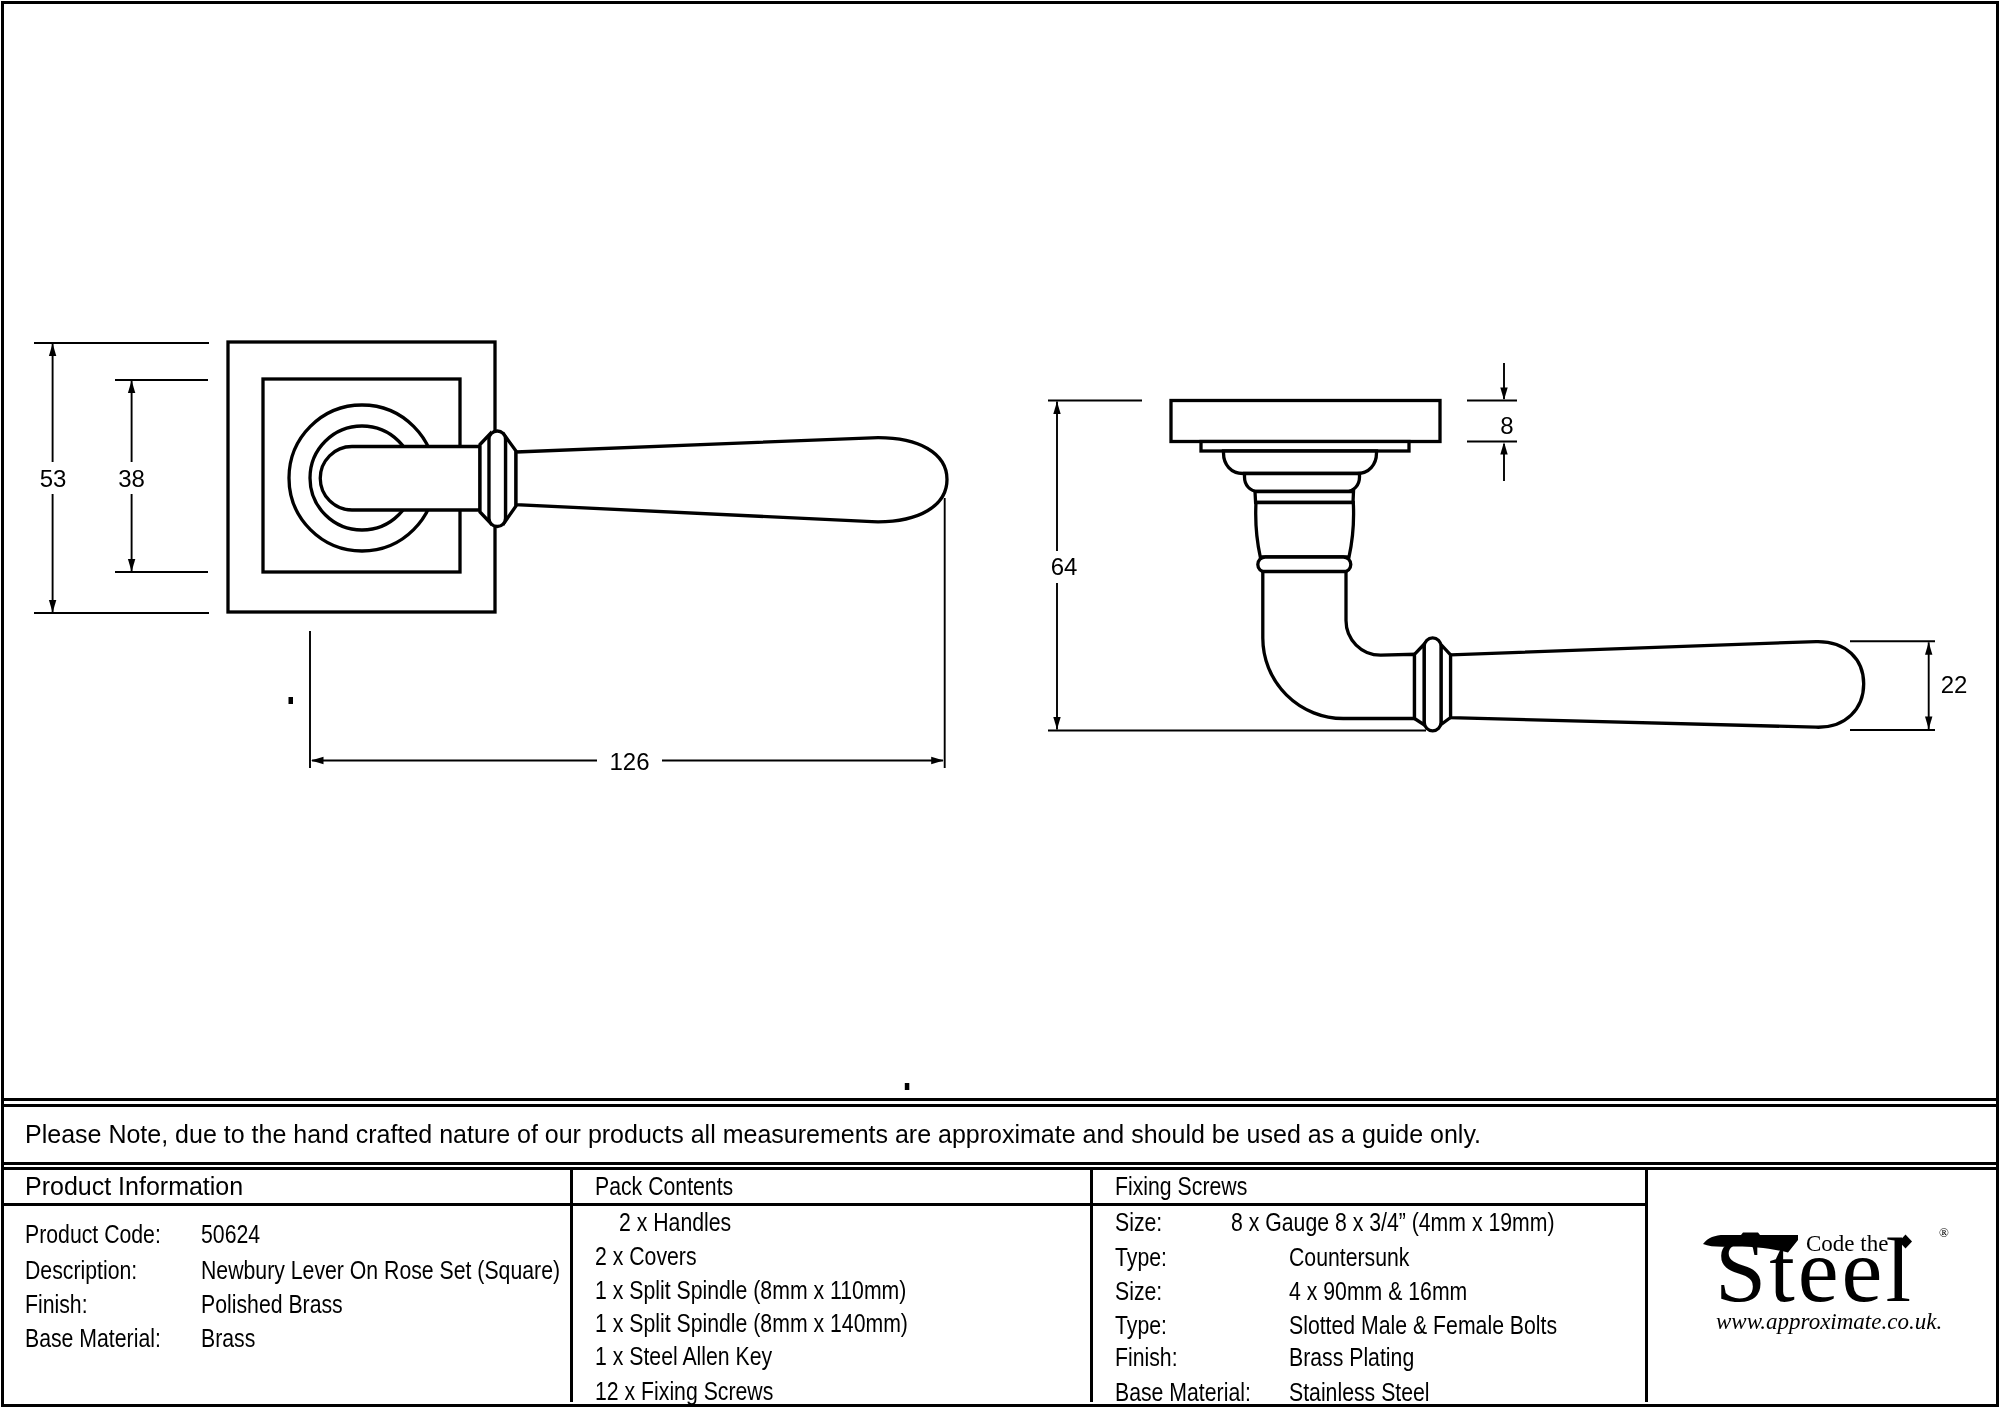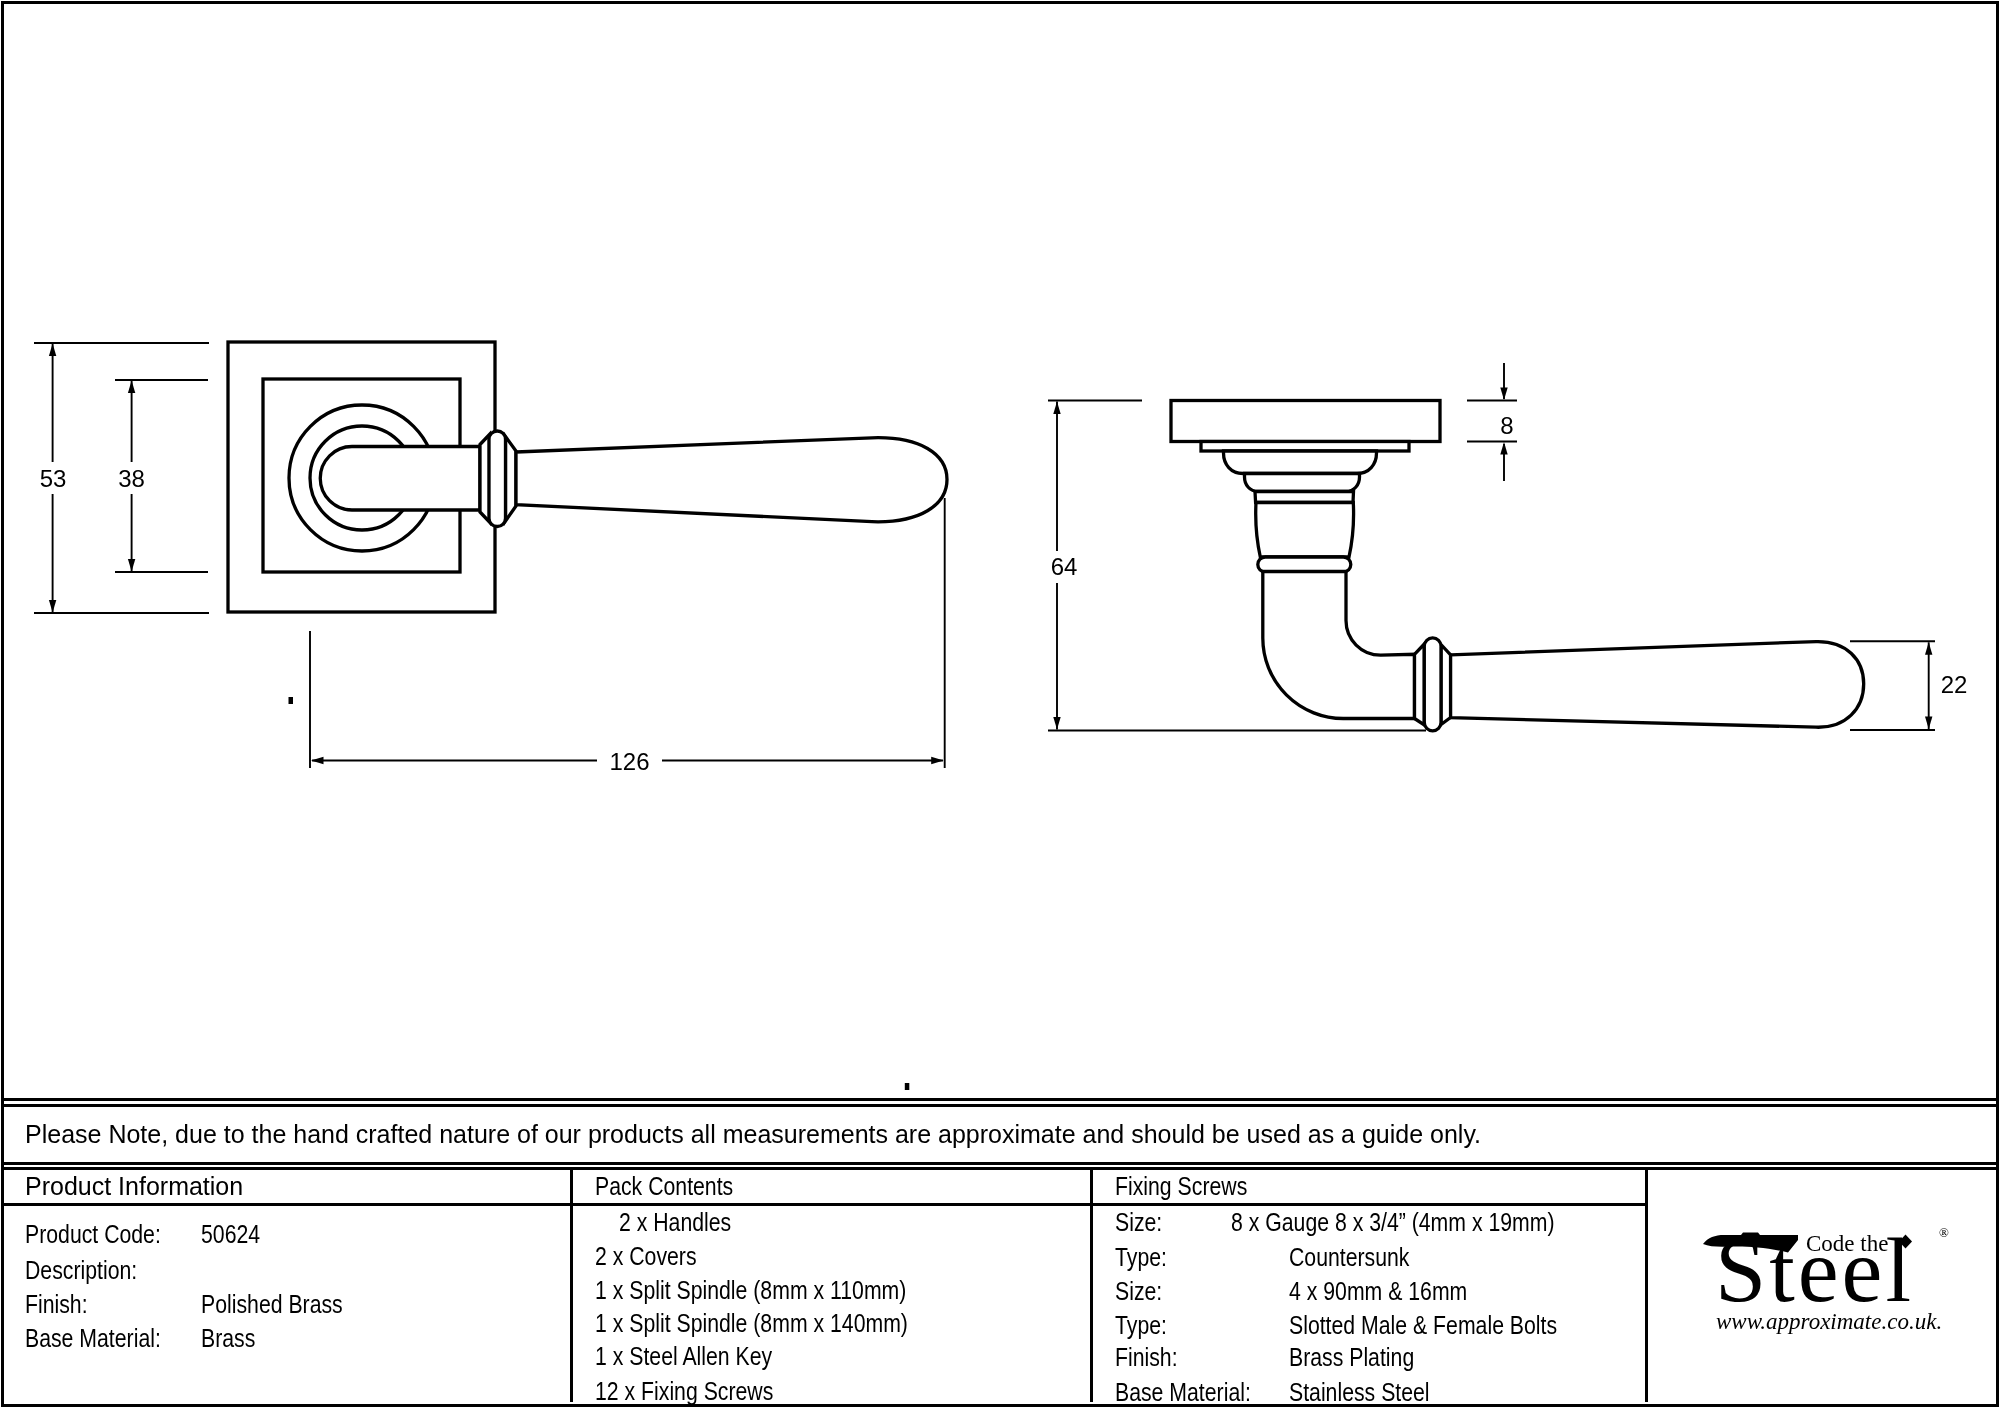--- a/index.html
+++ b/index.html
@@ -126,20 +126,21 @@
   <div class="vline" style="left:569.5px;top:1169.5px;height:232px;"></div>
   <div class="vline" style="left:1089.5px;top:1169.5px;height:232px;"></div>
   <div class="vline" style="left:1645px;top:1169.5px;height:232px;"></div>
 
   <div class="t" style="left:25px;top:1120px;"><span>Please Note, due to the hand crafted nature of our products all measurements are approximate and should be used as a guide only.</span></div>
 
   <div class="t" style="left:25px;top:1172px;"><span>Product Information</span></div>
   <div class="t" style="left:25px;top:1220px;text-decoration:underline;"><span class="cx">Product Code:</span></div>
   <div class="t" style="left:201px;top:1220px;"><span class="cx">50624</span></div>
   <div class="t" style="left:25px;top:1255.5px;"><span class="cx">Description:</span></div>
+  <div class="t" style="left:201px;top:1255.5px;"><span class="cx">Newbury Lever On Rose Set (Square)</span></div>
   <div class="t" style="left:25px;top:1290px;"><span class="cx">Finish:</span></div>
   <div class="t" style="left:201px;top:1290px;"><span class="cx">Polished Brass</span></div>
   <div class="t" style="left:25px;top:1323.5px;"><span class="cx">Base Material:</span></div>
   <div class="t" style="left:201px;top:1323.5px;"><span class="cx">Brass</span></div>
 
   <div class="t" style="left:595px;top:1172px;"><span class="cx">Pack Contents</span></div>
   <div class="t" style="left:619px;top:1207.5px;"><span class="cx">2 x Handles</span></div>
   <div class="t" style="left:595px;top:1241.5px;"><span class="cx">2 x Covers</span></div>
   <div class="t" style="left:595px;top:1275.5px;"><span class="cx">1 x Split Spindle (8mm x 110mm)</span></div>
   <div class="t" style="left:595px;top:1308.5px;"><span class="cx">1 x Split Spindle (8mm x 140mm)</span></div>

